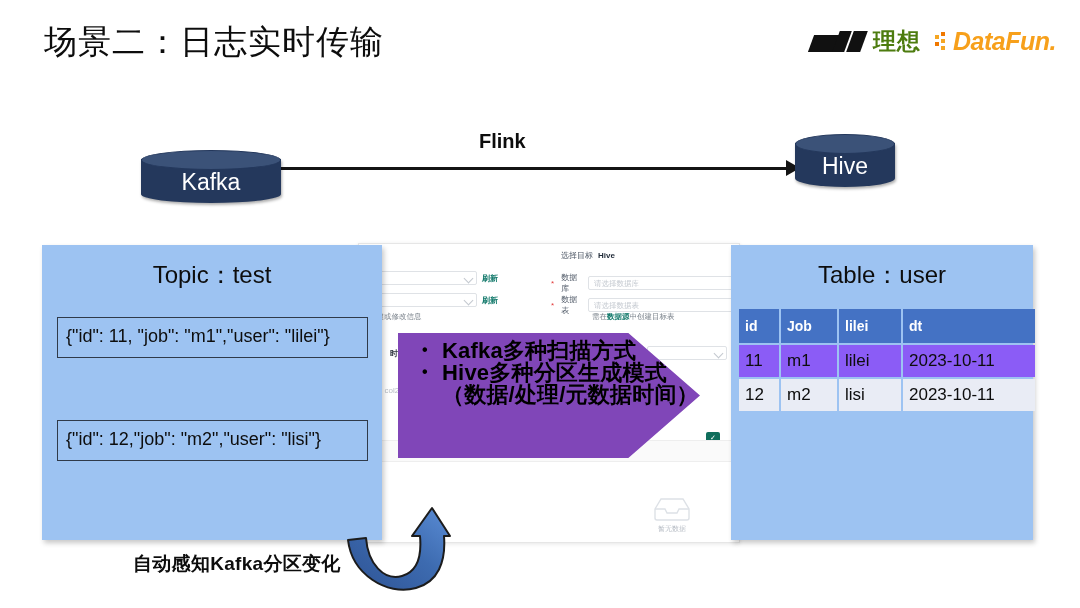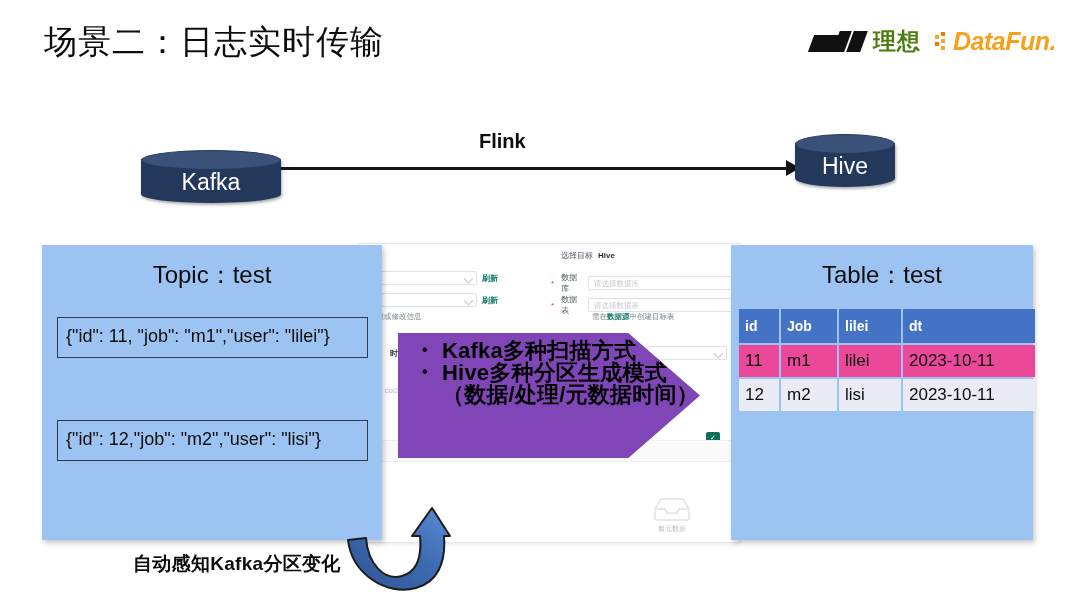--- a/index.html
+++ b/index.html
@@ -284,21 +284,21 @@
     height: 34px;
     box-sizing: border-box;
   }
   #result-table td {
     font-size: 17px;
     color: #0d0d0d;
     padding: 6px 6px;
     height: 32px;
     box-sizing: border-box;
   }
-  #result-table tr.row-odd td { background: #ec4899; }
+  #result-table tr.row-odd td { background: #8b5cf6; }
   #result-table tr.row-even td { background: #e9ecf5; }
   #result-table col.c-id   { width: 40px; }
   #result-table col.c-job  { width: 56px; }
   #result-table col.c-user { width: 62px; }
   #result-table col.c-dt   { width: 132px; }
 
   
   #purple-arrow {
     position: absolute;
     left: 398px;
@@ -461,21 +461,21 @@
   <div class="cyl-label">Hive</div>
 </div>
 
 <div class="blue-panel" id="topic-panel">
   <div class="panel-title">Topic：test</div>
   <div class="json-box" id="json-box-1">{"id": 11, "job": "m1","user": "lilei"}</div>
   <div class="json-box" id="json-box-2">{"id": 12,"job": "m2","user": "lisi"}</div>
 </div>
 
 <div class="blue-panel" id="table-panel">
-  <div class="panel-title">Table：test</div>
+  <div class="panel-title">Table：user</div>
   <table id="result-table">
     <colgroup>
       <col class="c-id">
         <col class="c-job">
         <col class="c-user">
         <col class="c-dt">
     </colgroup>
     <thead>
       <tr>
         <th>id</th>

